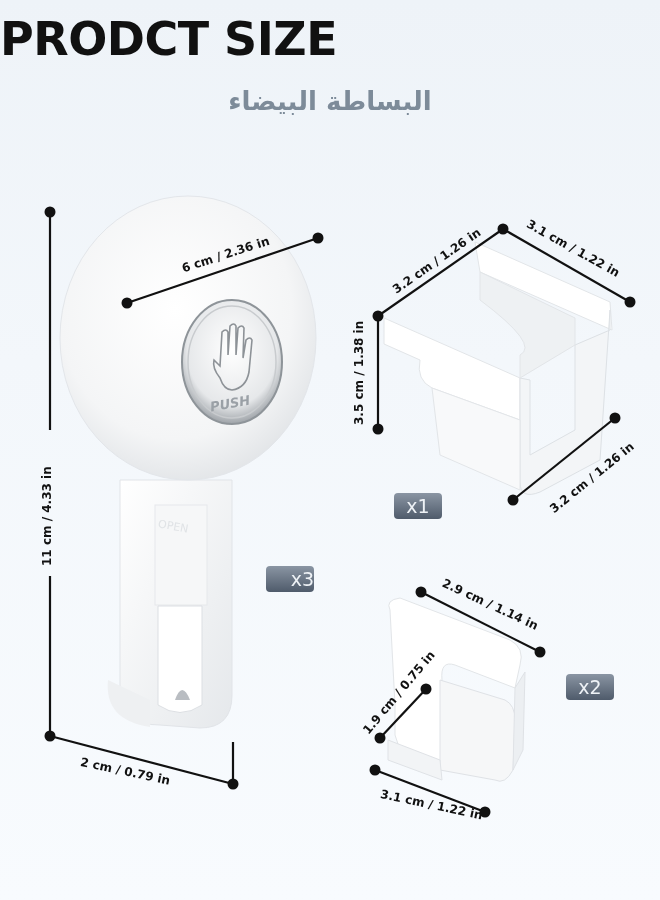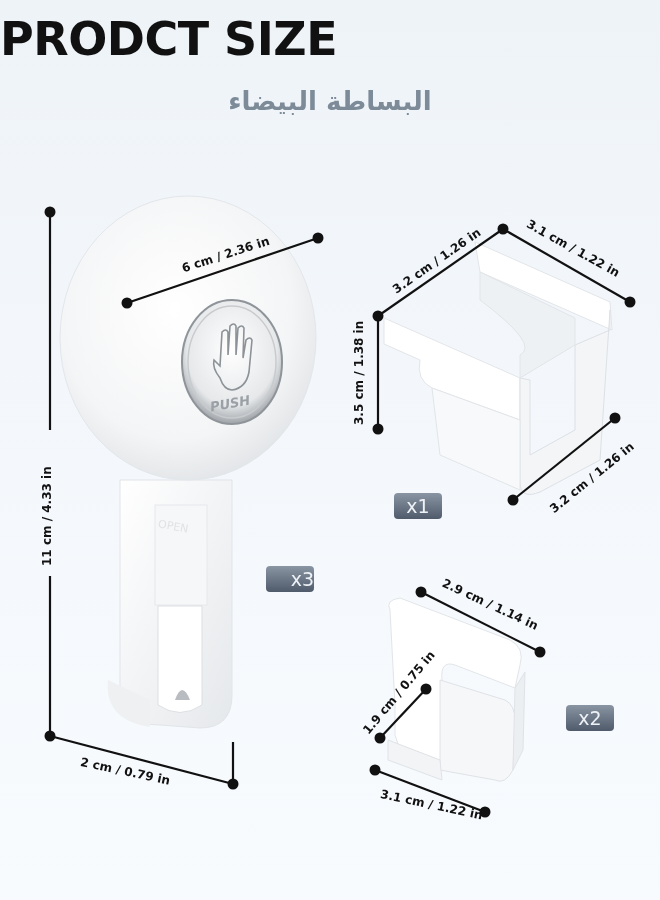--- a/index.html
+++ b/index.html
@@ -142,13 +142,13 @@
 <div class="abs dim" style="left:531px; top:217px; transform:rotate(29deg);">3.1 cm / 1.22 in</div>
 <div class="abs dim" style="left:352px; top:425px; transform:rotate(-90deg);">3.5 cm / 1.38 in</div>
 <div class="abs dim" style="left:547px; top:505px; transform:rotate(-39deg);">3.2 cm / 1.26 in</div>
 
 <div class="abs dim" style="left:446px; top:576px; transform:rotate(25deg);">2.9 cm / 1.14 in</div>
 <div class="abs dim" style="left:360px; top:728px; transform:rotate(-50deg);">1.9 cm / 0.75 in</div>
 <div class="abs dim" style="left:382px; top:787px; transform:rotate(12deg);">3.1 cm / 1.22 in</div>
 
 <div class="abs badge" style="left:266px; top:566px;text-align:right;">x3</div>
 <div class="abs badge" style="left:394px; top:481px;margin-top:12px;">x1</div>
-<div class="abs badge" style="left:566px; top:705px;">x2</div>
+<div class="abs badge" style="left:566px; top:674px;">x2</div>
 
 </body></html>

